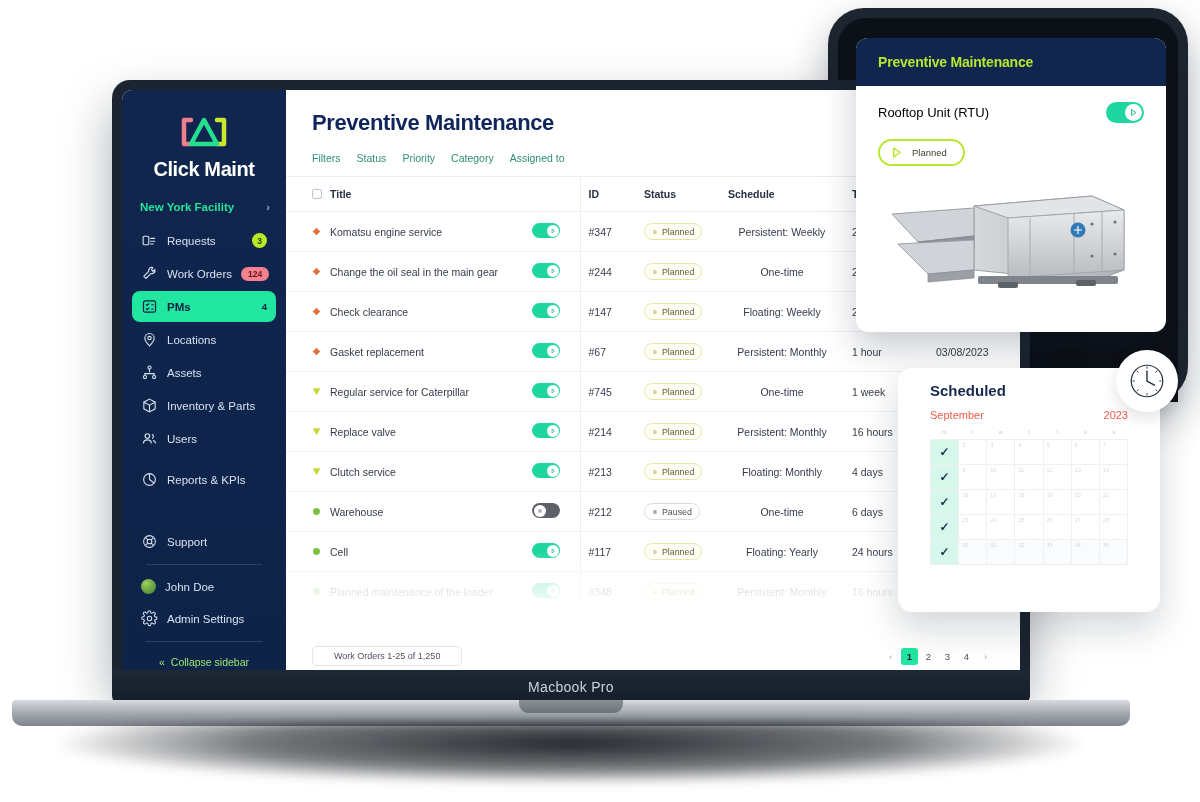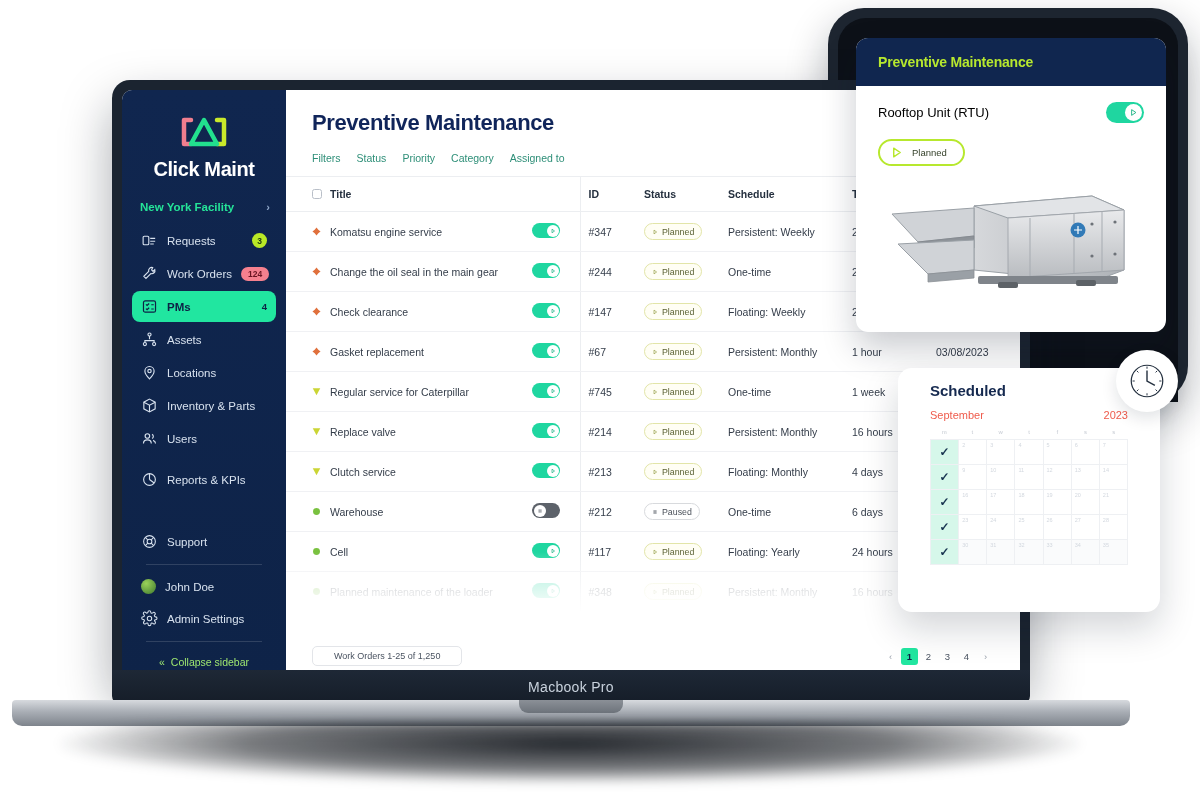--- a/index.html
+++ b/index.html
@@ -133,21 +133,21 @@
   }
   table.pm td {
     font-size: 10.5px; color: #333c49; padding: 11px 8px;
     border-bottom: 1px solid #f0f1f4; white-space: nowrap;
     overflow: hidden; text-overflow: ellipsis;
   }
   .col-title { width: 238px; padding-left: 26px !important; }
   .col-tog   { width: 56px; }
   .col-id    { width: 56px; }
   .col-st    { width: 84px; }
-  .col-sch   { width: 124px; }
+  .col-sch   { width: 124px; text-align: center; }
   .col-ttc   { width: 84px; }
   .col-date  { width: 86px; }
   .col-last  { width: 60px; }
   .vsep { border-left: 1px solid #eceef1; }
 
   .title-cell { display: flex; align-items: center; gap: 9px; }
   .pri { width: 9px; height: 9px; flex: 0 0 9px; display: block; }
   .chk {
     width: 10px; height: 10px; border: 1.3px solid #b9bfc8; border-radius: 2.5px;
     display: inline-block; vertical-align: -1px; margin-right: 8px;
@@ -321,34 +321,34 @@
             <svg class="ico" viewBox="0 0 24 24" fill="none" stroke="currentColor" stroke-width="1.7">
               <rect x="3.5" y="4" width="17" height="16" rx="2.5"></rect>
                 <path d="M7 9l1.6 1.6L11.5 7.7M7 15l1.6 1.6 2.9-2.9M14.5 9.5h3.5M14.5 15.5h3.5"></path>
             </svg>
             <span class="lbl">PMs</span>
             <span class="badge-plain">4</span>
           </div>
 
           <div class="nav-item">
             <svg class="ico" viewBox="0 0 24 24" fill="none" stroke="currentColor" stroke-width="1.6">
+              <path d="M12 21s6.5-6.2 6.5-11a6.5 6.5 0 1 0-13 0C5.5 14.8 12 21 12 21z"></path>
+                <circle cx="12" cy="10" r="2.4"></circle>
+            </svg>
+            <span class="lbl">Locations</span>
+          </div>
+
+          <div class="nav-item">
+            <svg class="ico" viewBox="0 0 24 24" fill="none" stroke="currentColor" stroke-width="1.6">
               <circle cx="12" cy="5" r="2.2"></circle>
                 <circle cx="5.5" cy="18.5" r="2.2"></circle>
                 <circle cx="18.5" cy="18.5" r="2.2"></circle>
               <path d="M12 7.2v4.3M5.5 16.3v-2.8h13v2.8"></path>
             </svg>
             <span class="lbl">Assets</span>
-          </div>
-
-          <div class="nav-item">
-            <svg class="ico" viewBox="0 0 24 24" fill="none" stroke="currentColor" stroke-width="1.6">
-              <path d="M12 21s6.5-6.2 6.5-11a6.5 6.5 0 1 0-13 0C5.5 14.8 12 21 12 21z"></path>
-                <circle cx="12" cy="10" r="2.4"></circle>
-            </svg>
-            <span class="lbl">Locations</span>
           </div>
 
           <div class="nav-item">
             <svg class="ico" viewBox="0 0 24 24" fill="none" stroke="currentColor" stroke-width="1.6">
               <path d="M12 3l8 4.3v9.4L12 21l-8-4.3V7.3L12 3z"></path>
                 <path d="M4 7.3l8 4.3 8-4.3M12 11.6V21"></path>
             </svg>
             <span class="lbl">Inventory &amp; Parts</span>
           </div>
 

